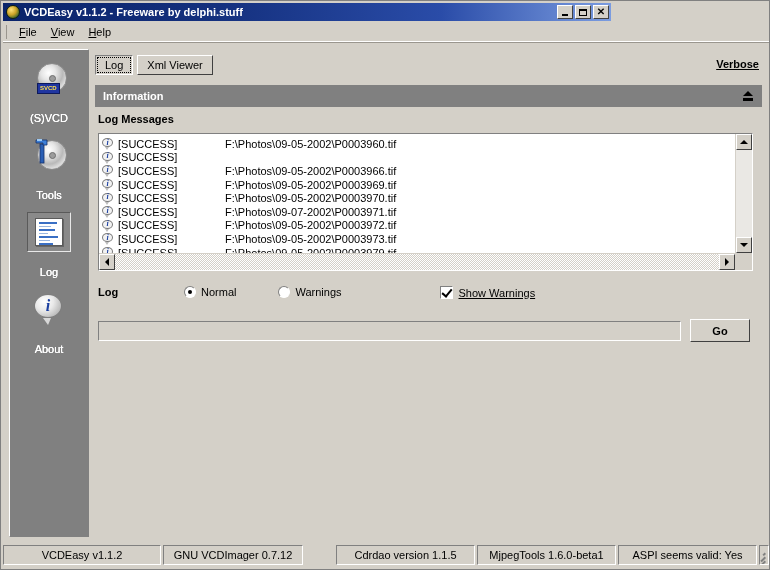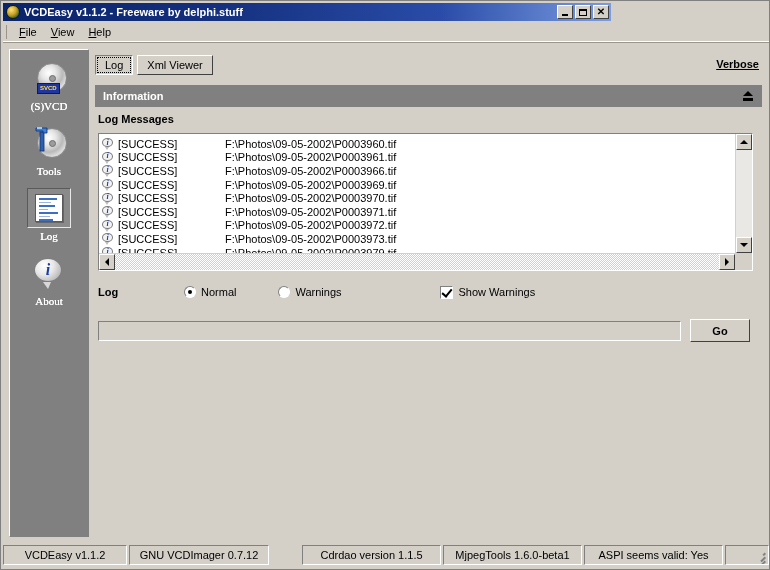--- a/index.html
+++ b/index.html
@@ -127,23 +127,22 @@
     box-sizing: border-box;
   }
   .side-item.selected .side-icon-wrap {
     border: 1px solid;
     border-color: #5a5a5a #e8e8e8 #e8e8e8 #5a5a5a;
     background: #8a8a8a;
   }
   .side-label {
     color: #ffffff;
     font-size: 11px;
-    margin-top: 2px;
+    margin-top: 14px;
     text-shadow: 0 0 0 #fff;
-    font-family: Liberation Serif, serif;
   }
   
   .disc {
     width: 30px; height: 30px; border-radius: 50%;
     background: radial-gradient(circle at 38% 32%, #ffffff 0%, #e6e6e6 28%, #b9b9b9 55%, #dcdcdc 72%, #9a9a9a 100%);
     border: 1px solid #8c8c8c;
     box-sizing: border-box;
     position: relative;
   }
   .disc::after {
@@ -382,21 +381,21 @@
     width:12px; height:12px; border-radius:50%;
     background:#ffffff;
     border:1px solid;
     border-color:#808080 #ffffff #ffffff #808080;
     box-sizing:border-box;
     margin-right:5px;
     display:flex; align-items:center; justify-content:center;
     flex:0 0 auto;
   }
   .radio .dot { width:4px;height:4px;border-radius:50%;background:#000; }
-  .check-wrap { display:flex; align-items:flex-start; cursor:default; }
+  .check-wrap { display:flex; align-items:flex-end; cursor:default;text-decoration:underline; }
   .checkbox {
     width:13px;height:13px;
     background:#ffffff;
     border:1px solid;
     border-color:#808080 #ffffff #ffffff #808080;
     box-sizing:border-box;
     margin-right:6px;
     position:relative;
     flex:0 0 auto;
   }
@@ -441,21 +440,21 @@
     background:#d4d0c8;
     border:1px solid;
     border-color:#808080 #ffffff #ffffff #808080;
     box-sizing:border-box;
     display:flex; align-items:center; justify-content:center;
     font-size:11px;
     color:#000;
     overflow:hidden;
     white-space:nowrap;
   }
-  .sp0 { width: 124px; }
+  .sp0 { width: 158px; }
   .sp1 { width: 140px; }
   .sp2 { width: 139px; margin-left: 31px; }
   .sp3 { width: 139px; }
   .sp4 { width: 139px; }
   .sp5 { flex:1 1 auto; position:relative; }
   .grip {
     position:absolute; right:2px; bottom:2px;
     width:12px; height:12px;
   }
   .grip i {
@@ -592,21 +591,20 @@
             <span class="path">F:\Photos\09-05-2002\P0003960.tif</span>
           </div>
           <div class="logrow">
             <span class="bubble-icon">
               <span class="bb">
                 <span>i</span>
               </span>
               <span class="tl"></span>
             </span>
             <span class="status">[SUCCESS]</span>
-            <span class="path">F:\Photos\09-05-2002\P0003961.tif</span>
           </div>
           <div class="logrow">
             <span class="bubble-icon">
               <span class="bb">
                 <span>i</span>
               </span>
               <span class="tl"></span>
             </span>
             <span class="status">[SUCCESS]</span>
             <span class="path">F:\Photos\09-05-2002\P0003966.tif</span>
@@ -632,21 +630,21 @@
             <span class="path">F:\Photos\09-05-2002\P0003970.tif</span>
           </div>
           <div class="logrow">
             <span class="bubble-icon">
               <span class="bb">
                 <span>i</span>
               </span>
               <span class="tl"></span>
             </span>
             <span class="status">[SUCCESS]</span>
-            <span class="path">F:\Photos\09-05-2002\P0003971.tif</span>
+            <span class="path">F:\Photos\09-07-2002\P0003971.tif</span>
           </div>
           <div class="logrow">
             <span class="bubble-icon">
               <span class="bb">
                 <span>i</span>
               </span>
               <span class="tl"></span>
             </span>
             <span class="status">[SUCCESS]</span>
             <span class="path">F:\Photos\09-05-2002\P0003972.tif</span>

